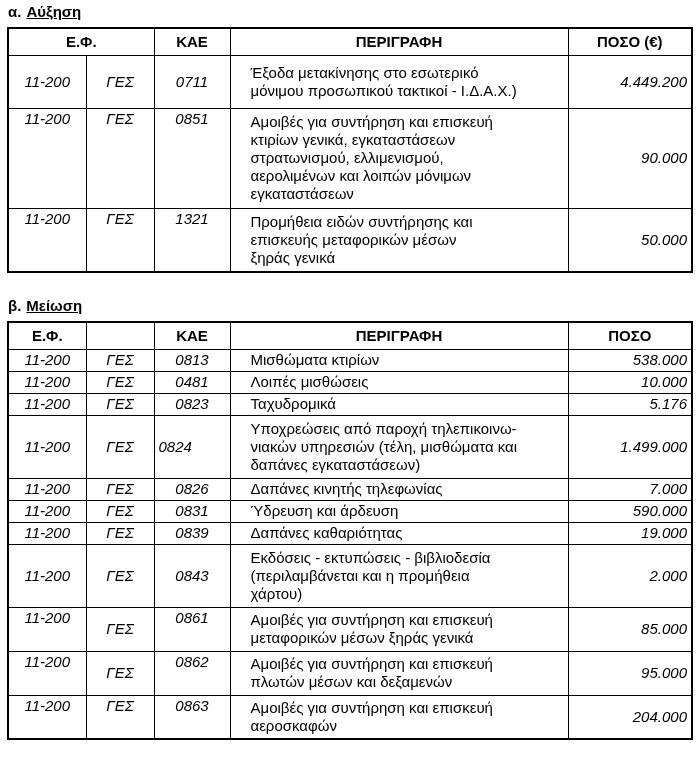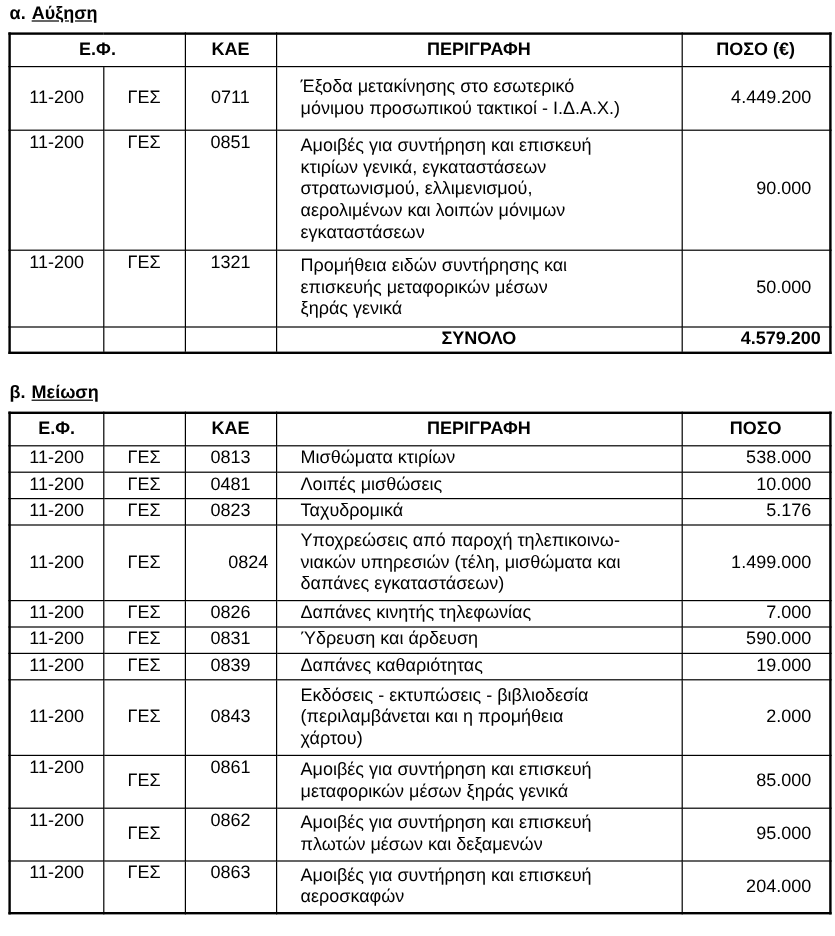--- a/index.html
+++ b/index.html
@@ -16,24 +16,24 @@
     border-collapse:collapse;table-layout:fixed;width:684px;
     border:2px solid #000;
   }
   th,td{
     border:1px solid #000;
     padding:1px 4px;
     vertical-align:middle;
     overflow:hidden;
   }
   th{font-weight:bold;text-align:center;padding:2px 0;}
-  td.c-ef,td.c-unit,td.c-kae{text-align:center;}
+  td.c-ef,td.c-unit,td.c-kae{text-align:center;font-style:italic;}
   td.c-desc{text-align:left;white-space:pre-line;padding-left:20px;padding-right:4px;}
-  td.c-amt{text-align:right;padding-right:15px;}
-  td.align-right{text-align:right;padding-right:6px;}
+  td.c-amt{text-align:right;padding-right:4px;font-style:italic;}
+  td.align-right{text-align:left;padding-right:6px;}
   td.align-center{}
   td.va-top{vertical-align:top;padding-top:1px;}
   td.total-label{font-weight:bold;text-align:center;}
   td.total-amt{font-weight:bold;text-align:right;padding-right:7px;}
   
   #increase-table tr:nth-child(1){height:27px;}
   #increase-table tr:nth-child(2){height:53px;}
   #increase-table tr:nth-child(3){height:100px;}
   #increase-table tr:nth-child(4){height:64px;}
   #increase-table tr:nth-child(5){height:22px;}
@@ -90,27 +90,20 @@
         </tr>
         <tr>
           <td class="c-ef va-top">11-200</td>
           <td class="c-unit va-top">ΓΕΣ</td>
           <td class="c-kae va-top ">1321</td>
           <td class="c-desc">Προμήθεια ειδών συντήρησης και
 επισκευής μεταφορικών μέσων
 ξηράς γενικά</td>
           <td class="c-amt">50.000</td>
         </tr>
-        <tr>
-          <td class="c-ef"></td>
-          <td class="c-unit"></td>
-          <td class="c-kae"></td>
-          <td class="total-label">ΣΥΝΟΛΟ</td>
-          <td class="total-amt">4.579.200</td>
-        </tr>
       </tbody>
   </table>
 
   <div class="heading heading2">
     <span>β.</span><span class="word">Μείωση</span>
   </div>
 
   <table id="decrease-table">
     <colgroup>
       <col style="width:78px">

